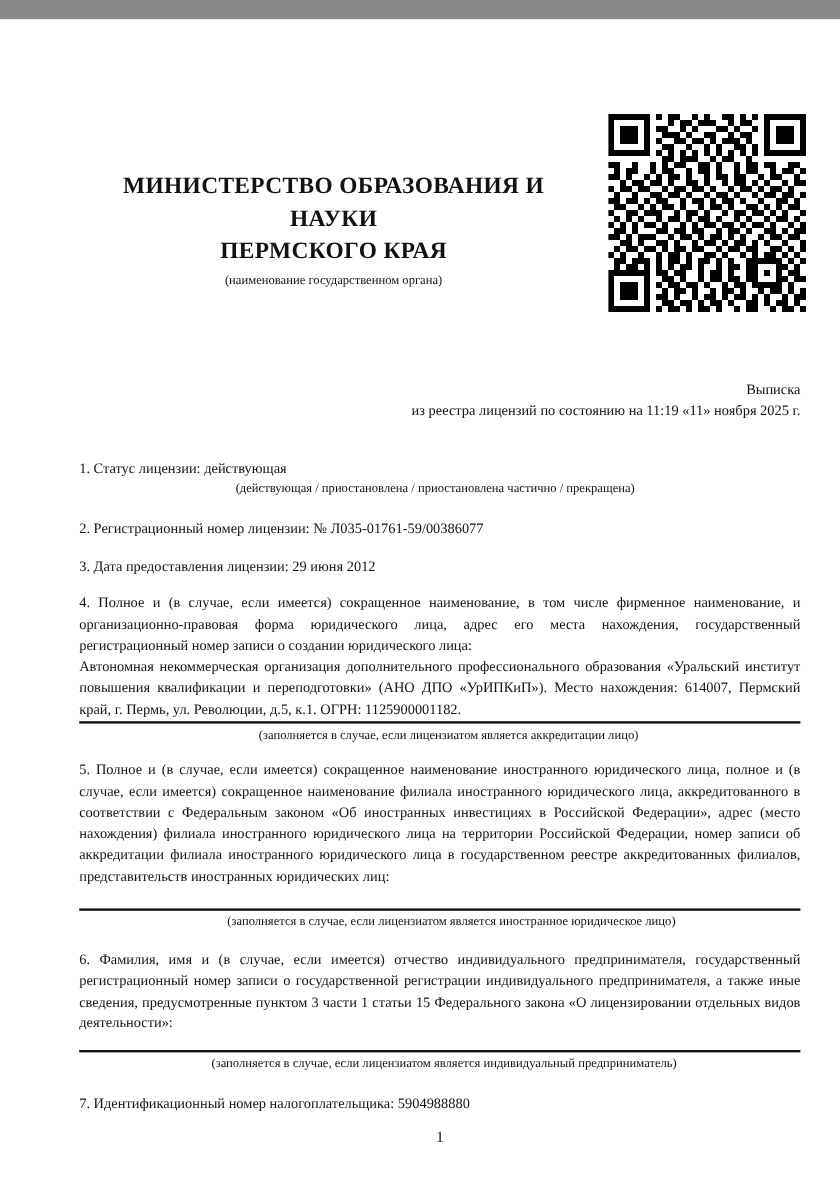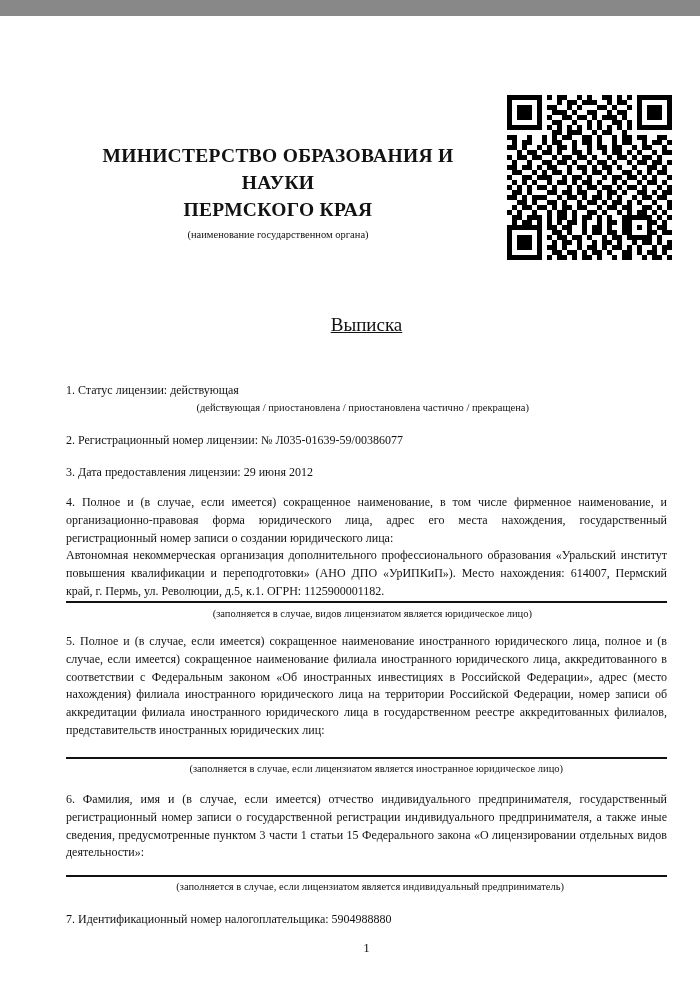--- a/index.html
+++ b/index.html
@@ -18,21 +18,21 @@
   
   .org-block { left: 66px; top: 126px; width: 424px; text-align: center; }
   .org-line { font-size: 19.5px; font-weight: bold; line-height: 27px; letter-spacing: 0.3px; }
   .org-caption { font-size: 10.5px; line-height: 14px; margin-top: 5px; }
 
   
   .qr-box { position: absolute; left: 507px; top: 79px; width: 165px; height: 165px; }
   .qr-box svg { display: block; }
 
   
-  .doc-title { top: 300px; text-align: center; font-size: 19px; line-height: 17.5px; text-decoration: underline; }
+  .doc-title { top: 300px; text-align: right; font-size: 12px; line-height: 17.5px; }
 
   
   .body-text { font-size: 12px; line-height: 17.8px; }
   .para { text-align: justify; }
   .note { font-size: 10.5px; line-height: 14px; text-align: right; }
   .rule { border-top: 2px solid #111; height: 0; }
   .page-num { top: 924px; text-align: center; font-size: 13px; }
 </style>
 </head>
 <body>
@@ -629,35 +629,36 @@
         <rect x="24" y="32" width="1" height="1" fill="#000"></rect>
         <rect x="27" y="32" width="1" height="1" fill="#000"></rect>
         <rect x="29" y="32" width="1" height="1" fill="#000"></rect>
         <rect x="30" y="32" width="1" height="1" fill="#000"></rect>
         <rect x="32" y="32" width="1" height="1" fill="#000"></rect>
       </svg>
     </div>
 
   <div class="abs doc-title">
     <div>Выписка</div>
+    <div>из реестра лицензий по состоянию на 11:19 «11» ноября 2025 г.</div>
   </div>
 
   <div class="abs body-text" style="top:366px">1. Статус лицензии: действующая</div>
   <div class="abs note" style="top:385px; padding-right:138px; box-sizing:border-box;">(действующая / приостановлена / приостановлена частично / прекращена)</div>
 
-  <div class="abs body-text" style="top:416px">2. Регистрационный номер лицензии: № Л035-01639-59/00386077</div>
+  <div class="abs body-text" style="top:416px">2. Регистрационный номер лицензии: № Л035-01761-59/00386077</div>
 
   <div class="abs body-text" style="top:448px">3. Дата предоставления лицензии: 29 июня 2012</div>
 
   <div class="abs body-text" style="top:478px">
     <div class="para">4. Полное и (в случае, если имеется) сокращенное наименование, в том числе фирменное наименование, и организационно-правовая форма юридического лица, адрес его места нахождения, государственный регистрационный номер записи о создании юридического лица:</div>
     <div class="para">Автономная некоммерческая организация дополнительного профессионального образования «Уральский институт повышения квалификации и переподготовки» (АНО ДПО «УрИПКиП»). Место нахождения: 614007, Пермский край, г. Пермь, ул. Революции, д.5, к.1. ОГРН: 1125900001182.</div>
   </div>
   <div class="abs rule" style="top:585px"></div>
-  <div class="abs note" style="top:591px; padding-right:135px; box-sizing:border-box;">(заполняется в случае, видов лицензиатом является юридическое лицо)</div>
+  <div class="abs note" style="top:591px; padding-right:135px; box-sizing:border-box;">(заполняется в случае, если лицензиатом является аккредитации лицо)</div>
 
   <div class="abs body-text" style="top:617px">
     <div class="para">5. Полное и (в случае, если имеется) сокращенное наименование иностранного юридического лица, полное и (в случае, если имеется) сокращенное наименование филиала иностранного юридического лица, аккредитованного в соответствии с Федеральным законом «Об иностранных инвестициях в Российской Федерации», адрес (место нахождения) филиала иностранного юридического лица на территории Российской Федерации, номер записи об аккредитации филиала иностранного юридического лица в государственном реестре аккредитованных филиалов, представительств иностранных юридических лиц:</div>
   </div>
   <div class="abs rule" style="top:741px"></div>
   <div class="abs note" style="top:746px; padding-right:104px; box-sizing:border-box;">(заполняется в случае, если лицензиатом является иностранное юридическое лицо)</div>
 
   <div class="abs body-text" style="top:775px">
     <div class="para">6. Фамилия, имя и (в случае, если имеется) отчество индивидуального предпринимателя, государственный регистрационный номер записи о государственной регистрации индивидуального предпринимателя, а также иные сведения, предусмотренные пунктом 3 части 1 статьи 15 Федерального закона «О лицензировании отдельных видов деятельности»:</div>
   </div>

